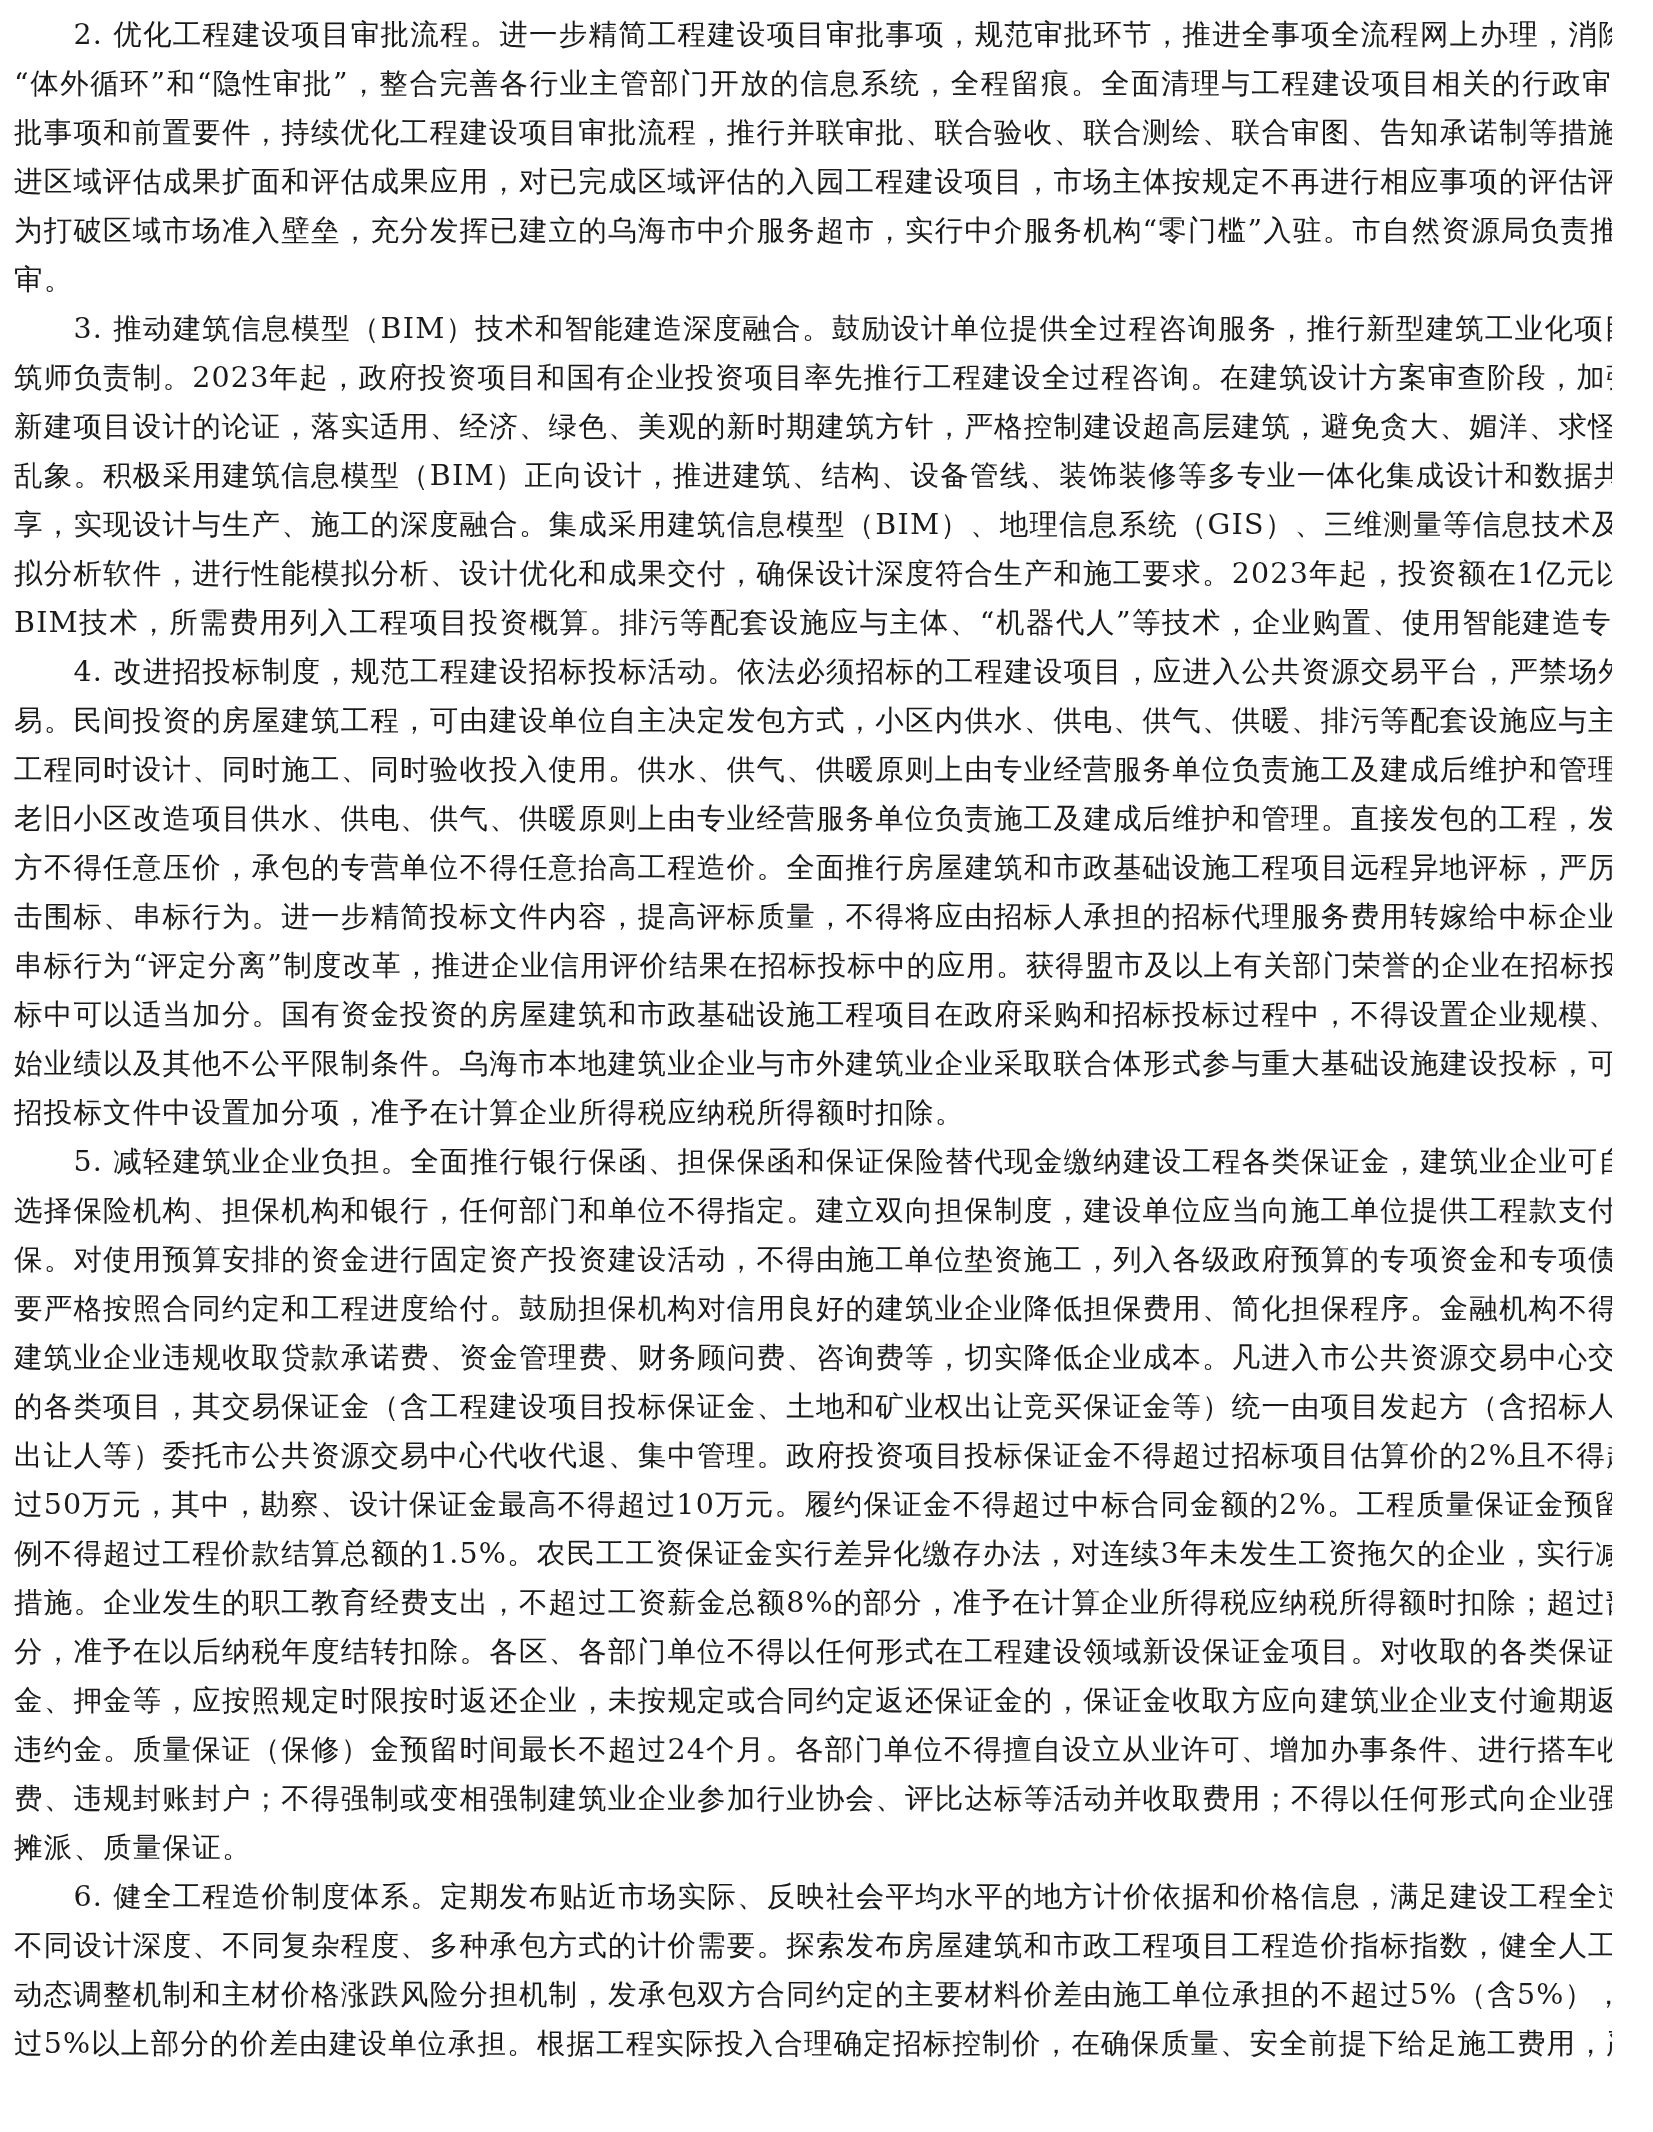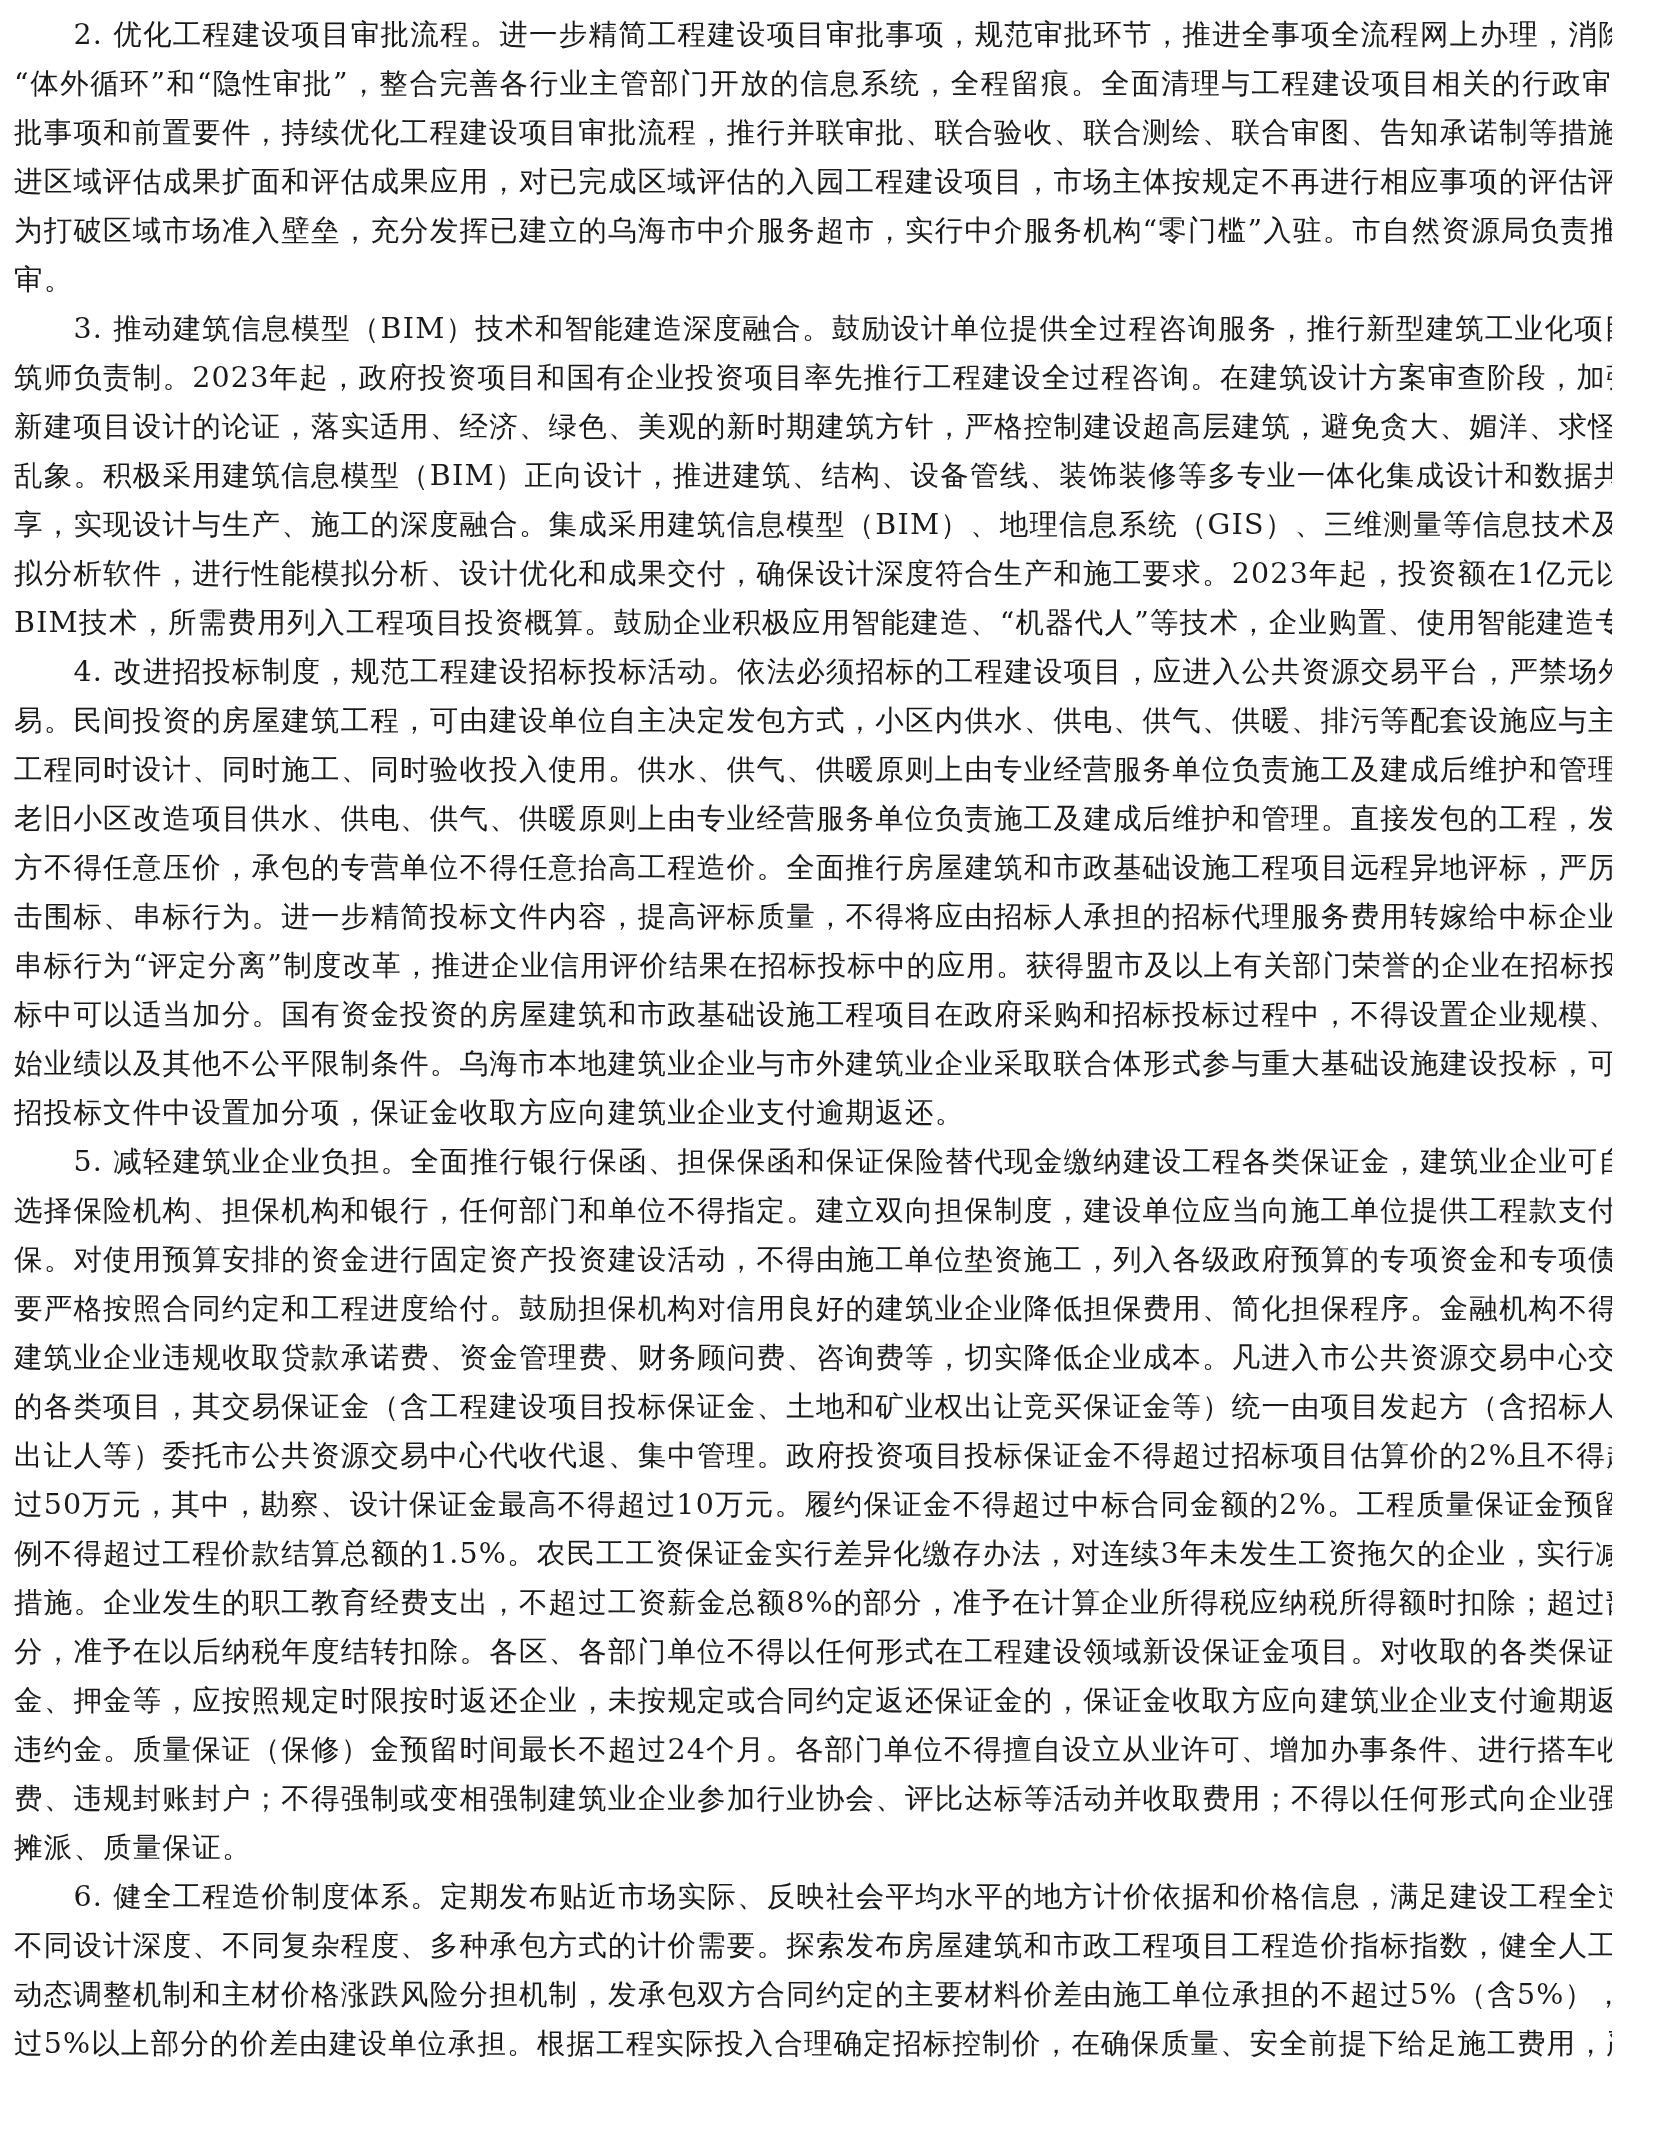--- a/index.html
+++ b/index.html
@@ -52,34 +52,34 @@
     <span class="line last">审。</span>
   </div>
 
   <div class="para">
     <span class="line">　　3. 推动建筑信息模型（BIM）技术和智能建造深度融合。鼓励设计单位提供全过程咨询服务，推行新型建筑工业化项目建</span>
     <span class="line">筑师负责制。2023年起，政府投资项目和国有企业投资项目率先推行工程建设全过程咨询。在建筑设计方案审查阶段，加强对</span>
     <span class="line">新建项目设计的论证，落实适用、经济、绿色、美观的新时期建筑方针，严格控制建设超高层建筑，避免贪大、媚洋、求怪等</span>
     <span class="line">乱象。积极采用建筑信息模型（BIM）正向设计，推进建筑、结构、设备管线、装饰装修等多专业一体化集成设计和数据共</span>
     <span class="line">享，实现设计与生产、施工的深度融合。集成采用建筑信息模型（BIM）、地理信息系统（GIS）、三维测量等信息技术及模</span>
     <span class="line">拟分析软件，进行性能模拟分析、设计优化和成果交付，确保设计深度符合生产和施工要求。2023年起，投资额在1亿元以上</span>
-    <span class="line">BIM技术，所需费用列入工程项目投资概算。鼓励企业积极应用智能建造、“机器代人”等技术，企业购置、使用智能建造专</span>
+    <span class="line">BIM技术，所需费用列入工程项目投资概算。排污等配套设施应与主体、“机器代人”等技术，企业购置、使用智能建造专</span>
   </div>
 
   <div class="para">
     <span class="line">　　4. 改进招投标制度，规范工程建设招标投标活动。依法必须招标的工程建设项目，应进入公共资源交易平台，严禁场外交</span>
     <span class="line">易。民间投资的房屋建筑工程，可由建设单位自主决定发包方式，小区内供水、供电、供气、供暖、排污等配套设施应与主体</span>
     <span class="line">工程同时设计、同时施工、同时验收投入使用。供水、供气、供暖原则上由专业经营服务单位负责施工及建成后维护和管理。</span>
     <span class="line">老旧小区改造项目供水、供电、供气、供暖原则上由专业经营服务单位负责施工及建成后维护和管理。直接发包的工程，发包</span>
     <span class="line">方不得任意压价，承包的专营单位不得任意抬高工程造价。全面推行房屋建筑和市政基础设施工程项目远程异地评标，严厉打</span>
     <span class="line">击围标、串标行为。进一步精简投标文件内容，提高评标质量，不得将应由招标人承担的招标代理服务费用转嫁给中标企业。</span>
     <span class="line">串标行为“评定分离”制度改革，推进企业信用评价结果在招标投标中的应用。获得盟市及以上有关部门荣誉的企业在招标投</span>
     <span class="line">标中可以适当加分。国有资金投资的房屋建筑和市政基础设施工程项目在政府采购和招标投标过程中，不得设置企业规模、初</span>
     <span class="line">始业绩以及其他不公平限制条件。乌海市本地建筑业企业与市外建筑业企业采取联合体形式参与重大基础设施建设投标，可在</span>
-    <span class="line last">招投标文件中设置加分项，保证金收取方应向建筑业企业支付逾期返还。</span>
+    <span class="line last">招投标文件中设置加分项，准予在计算企业所得税应纳税所得额时扣除。</span>
   </div>
 
   <div class="para">
     <span class="line">　　5. 减轻建筑业企业负担。全面推行银行保函、担保保函和保证保险替代现金缴纳建设工程各类保证金，建筑业企业可自主</span>
     <span class="line">选择保险机构、担保机构和银行，任何部门和单位不得指定。建立双向担保制度，建设单位应当向施工单位提供工程款支付担</span>
     <span class="line">保。对使用预算安排的资金进行固定资产投资建设活动，不得由施工单位垫资施工，列入各级政府预算的专项资金和专项债务</span>
     <span class="line">要严格按照合同约定和工程进度给付。鼓励担保机构对信用良好的建筑业企业降低担保费用、简化担保程序。金融机构不得向</span>
     <span class="line">建筑业企业违规收取贷款承诺费、资金管理费、财务顾问费、咨询费等，切实降低企业成本。凡进入市公共资源交易中心交易</span>
     <span class="line">的各类项目，其交易保证金（含工程建设项目投标保证金、土地和矿业权出让竞买保证金等）统一由项目发起方（含招标人、</span>
     <span class="line">出让人等）委托市公共资源交易中心代收代退、集中管理。政府投资项目投标保证金不得超过招标项目估算价的2%且不得超</span>

